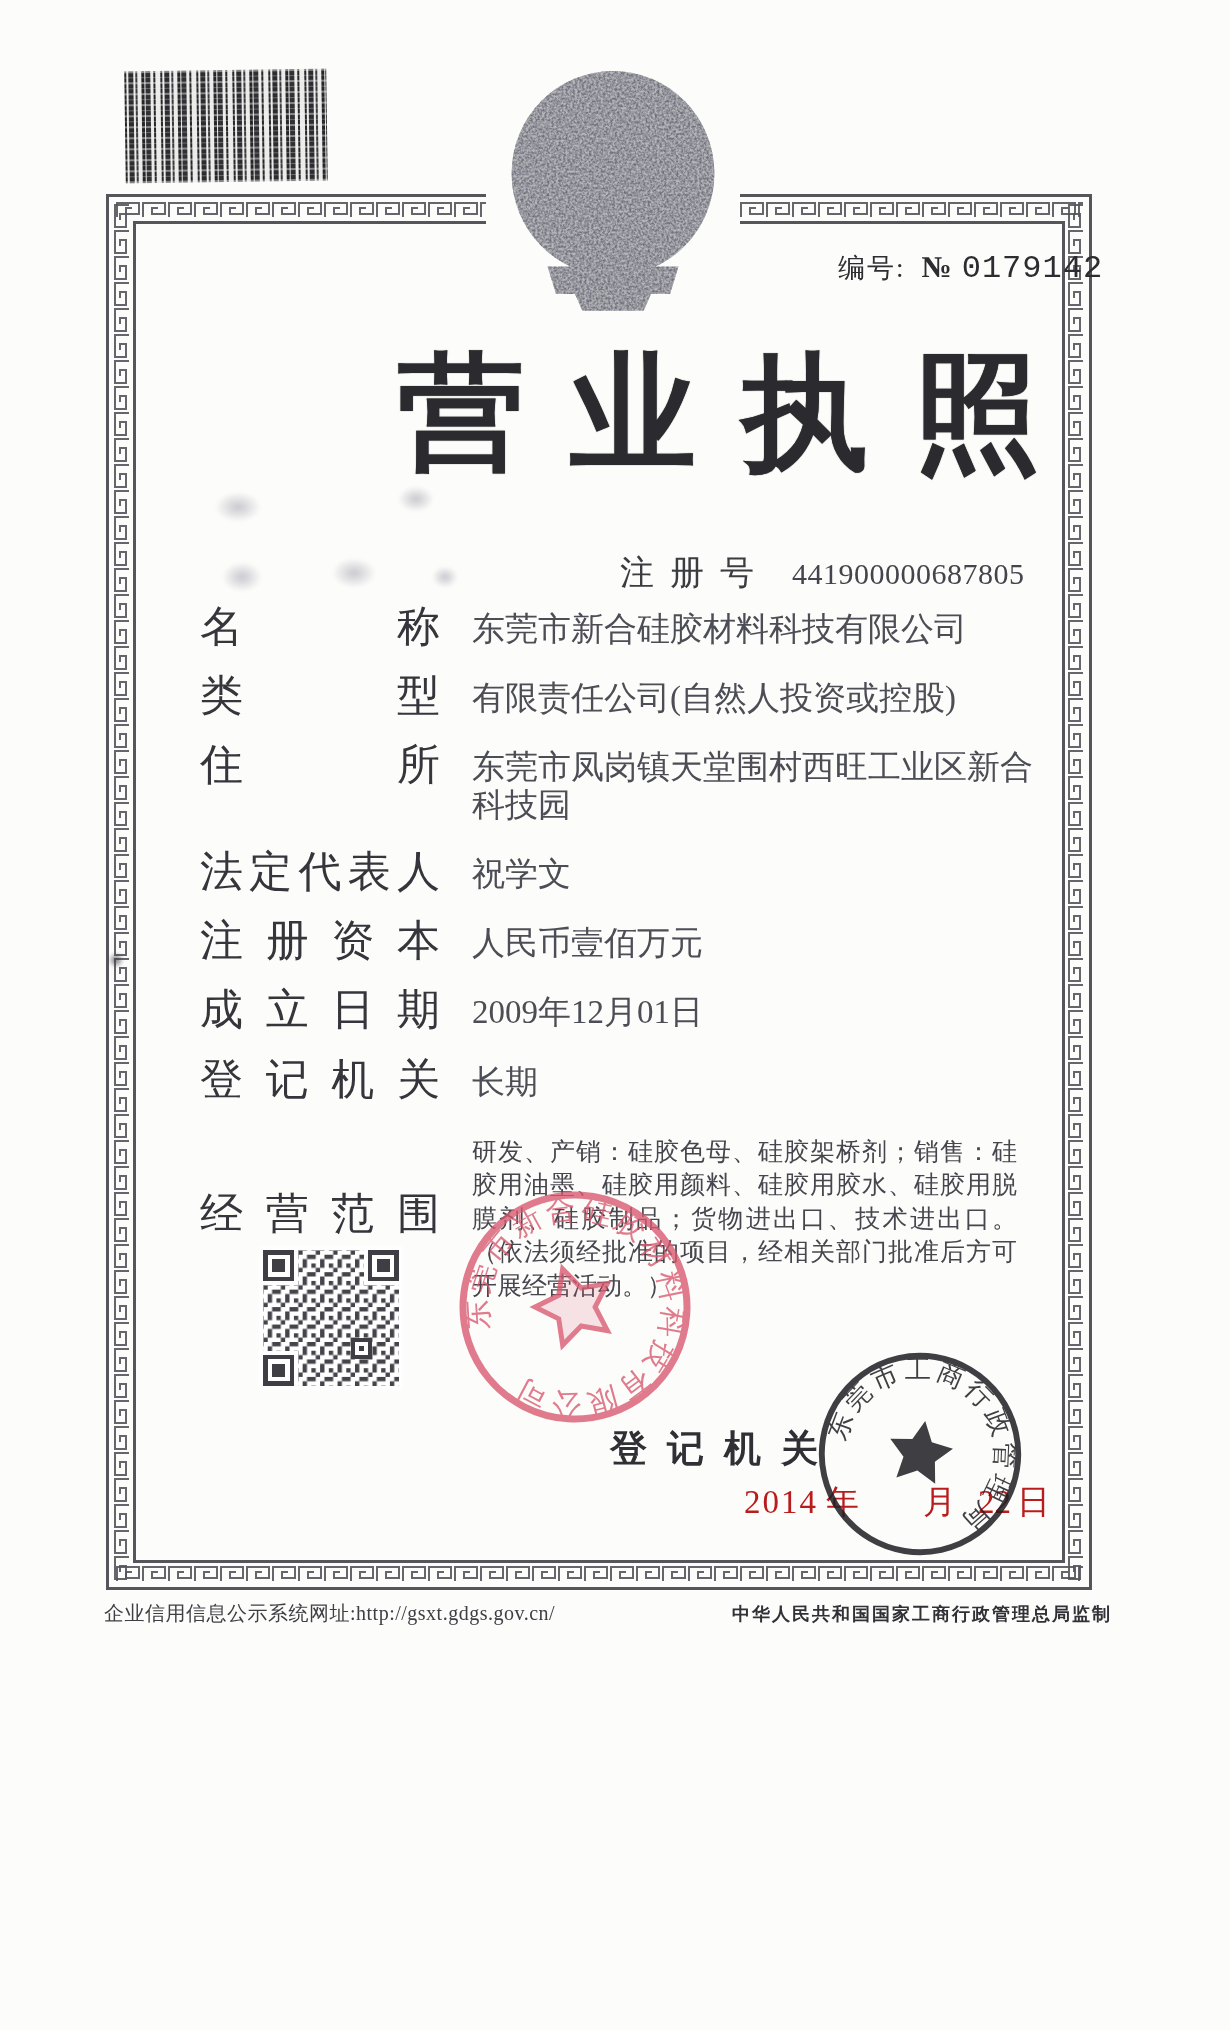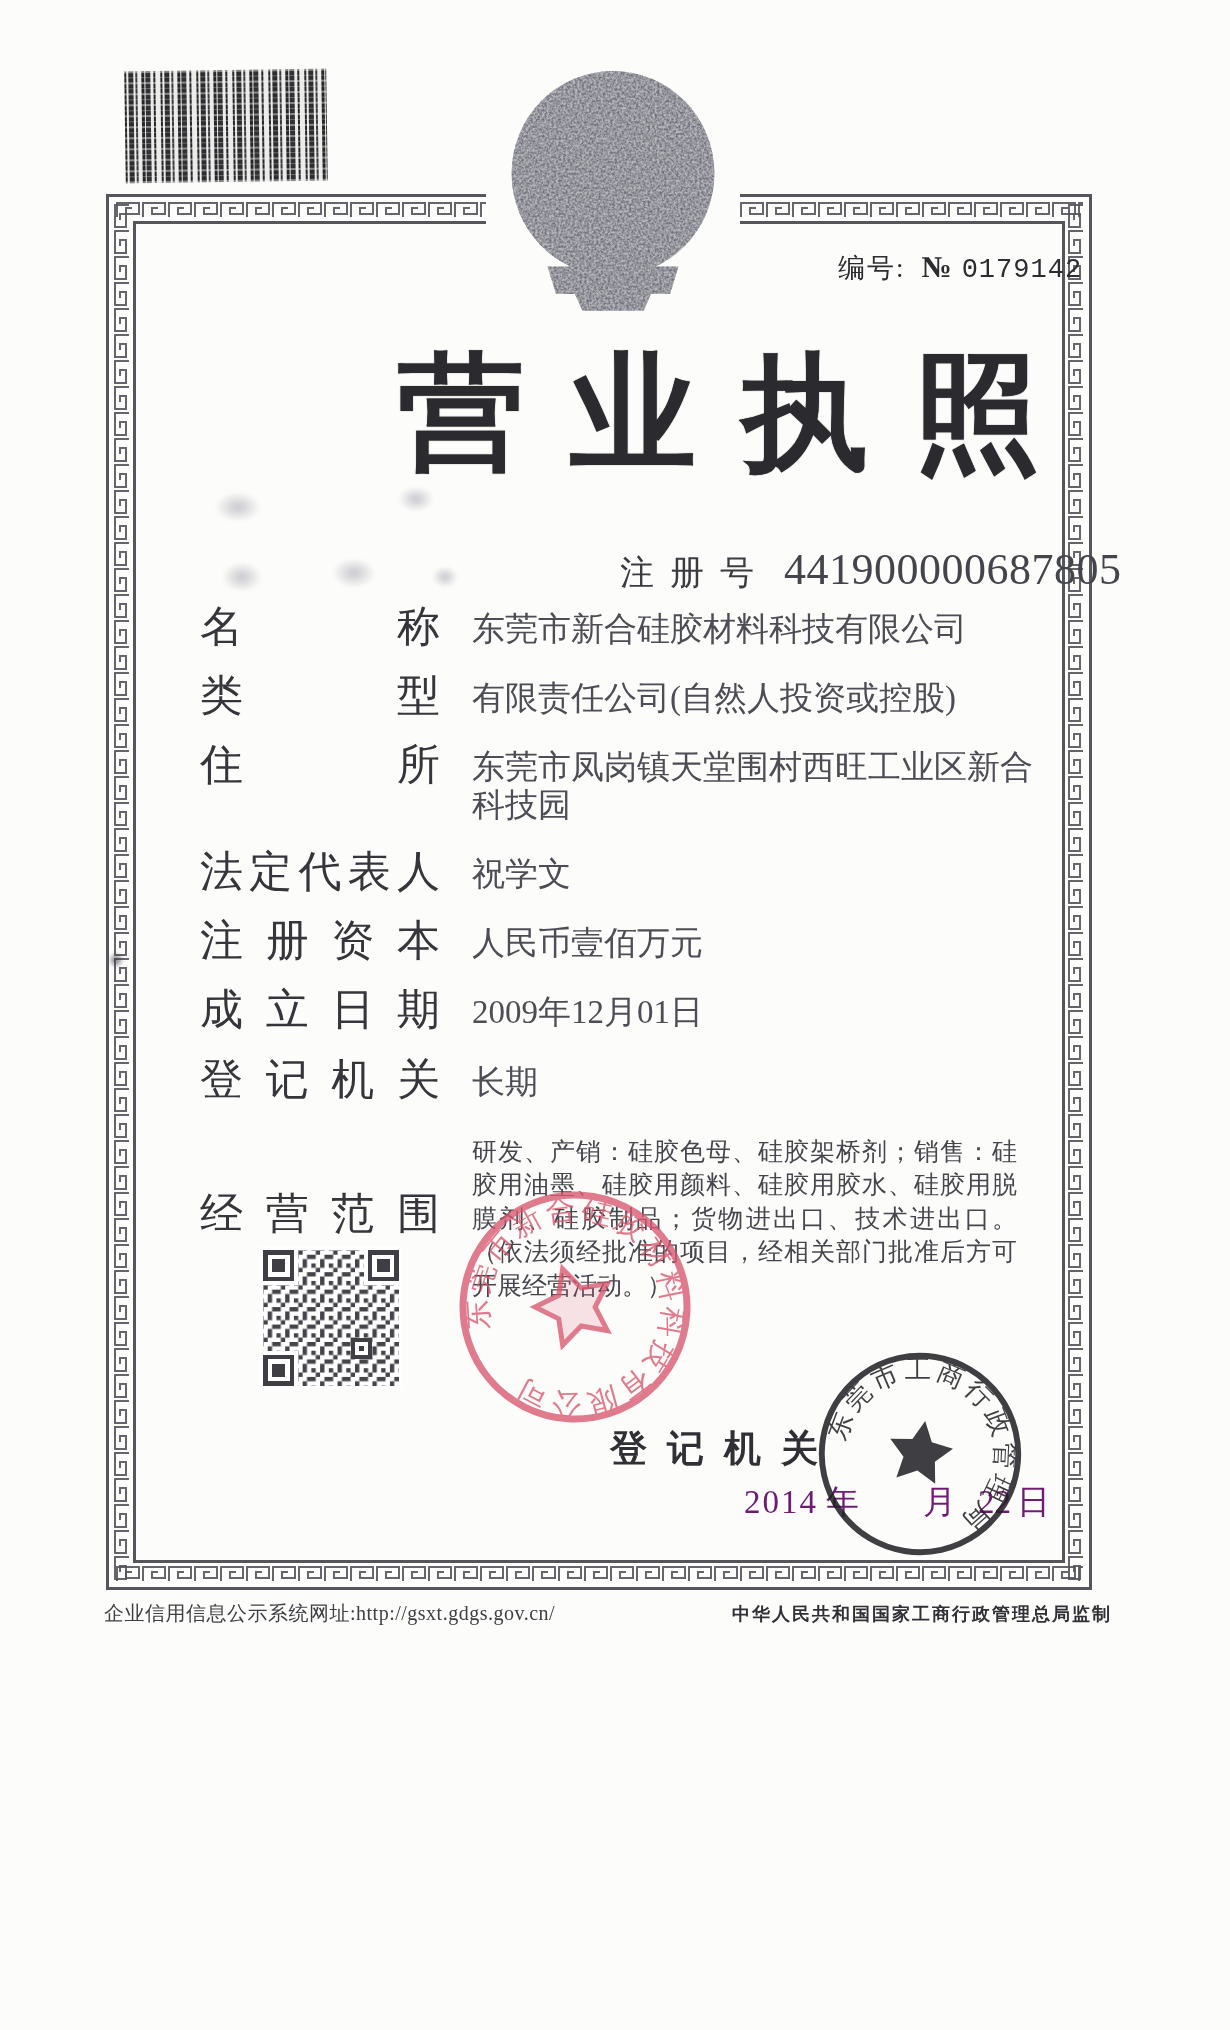--- a/index.html
+++ b/index.html
@@ -37,32 +37,32 @@
   
   .emblem-mask{
     left:486px;top:60px;width:254px;height:282px;background:#fcfcfa;
     display:flex;align-items:flex-start;justify-content:center;z-index:3;
   }
   .emblem-mask svg{margin-top:10px;}
 
   
   .serial{left:838px;top:250px;font-size:27px;color:#2c2c31;letter-spacing:2px;z-index:4;}
   .serial .no-sym{font-weight:700;font-size:30px;margin-left:16px;}
-  .serial .no-val{font-family:"Liberation Mono","DejaVu Sans Mono",monospace;font-size:27px;margin-left:8px;letter-spacing:1px;}
+  .serial .no-val{font-family:"Liberation Mono","DejaVu Sans Mono",monospace;font-size:32px;margin-left:8px;letter-spacing:1px;}
 
   .title{
     left:106px;top:330px;width:980px;text-align:right;z-index:4;
     font-size:126px;font-weight:700;letter-spacing:46px;text-indent:46px;
     color:#27272b;text-shadow:0 0 1px #3a3a3e;
     filter:contrast(.95);
   }
 
   .regline{left:620px;top:534px;z-index:4;font-size:34px;color:#3b3b42;display:flex;align-items:baseline;}
   .regline .reg-label{letter-spacing:16px;margin-top:16px;}
-  .regline .reg-num{margin-left:14px;font-size:44px;letter-spacing:.5px;color:#44444c;}
+  .regline .reg-num{margin-left:22px;font-size:30px;letter-spacing:.5px;color:#44444c;}
 
   
   .fields{left:200px;top:604px;width:850px;z-index:4;}
   .row{display:flex;align-items:flex-start;min-height:44px;margin-bottom:24px;}
   .row .lab{
     width:240px;flex:0 0 240px;font-size:43px;font-weight:400;line-height:1.05;
     color:#35353b;text-align:justify;text-align-last:justify;
   }
   .row .val{margin-left:32px;font-size:33px;color:#4d4d56;line-height:1.15;padding-top:7px;}
   .row.scope{margin-bottom:0;align-items:center;}
@@ -72,21 +72,21 @@
   .qr{left:259px;top:1246px;width:144px;height:144px;z-index:4;opacity:.88;}
   .qr svg{display:block;width:100%;height:100%;}
 
   
   .company-seal{left:450px;top:1182px;width:250px;height:250px;color:#d9586f;opacity:.78;transform:rotate(-18deg);z-index:6;}
   .registrar-seal{left:810px;top:1344px;width:220px;height:220px;color:#1f1f24;opacity:.85;transform:rotate(9deg);z-index:6;}
   .company-seal svg,.registrar-seal svg{display:block;width:100%;height:100%;overflow:visible;}
 
   
   .registrar-label{left:610px;top:1424px;font-size:37px;font-weight:600;letter-spacing:20px;color:#2f2f35;z-index:4;}
-  .dateline{left:744px;top:1480px;font-size:33px;color:#701a75;z-index:5;display:flex;align-items:baseline;}
+  .dateline{left:744px;top:1480px;font-size:33px;color:#b91c1c;z-index:5;display:flex;align-items:baseline;}
   .dateline .d-year{letter-spacing:2px;}
   .dateline .d-yu{margin-left:8px;}
   .dateline .d-mu{margin-left:64px;}
   .dateline .d-day{margin-left:22px;}
   .dateline .d-du{margin-left:6px;}
 
   .footer{left:104px;top:1600px;width:1008px;display:flex;justify-content:space-between;align-items:center;z-index:4;}
   .footer-left{font-size:20px;color:#3e3e45;letter-spacing:.5px;}
   .footer-right{font-size:18px;font-weight:600;color:#303036;letter-spacing:2px;}
 

